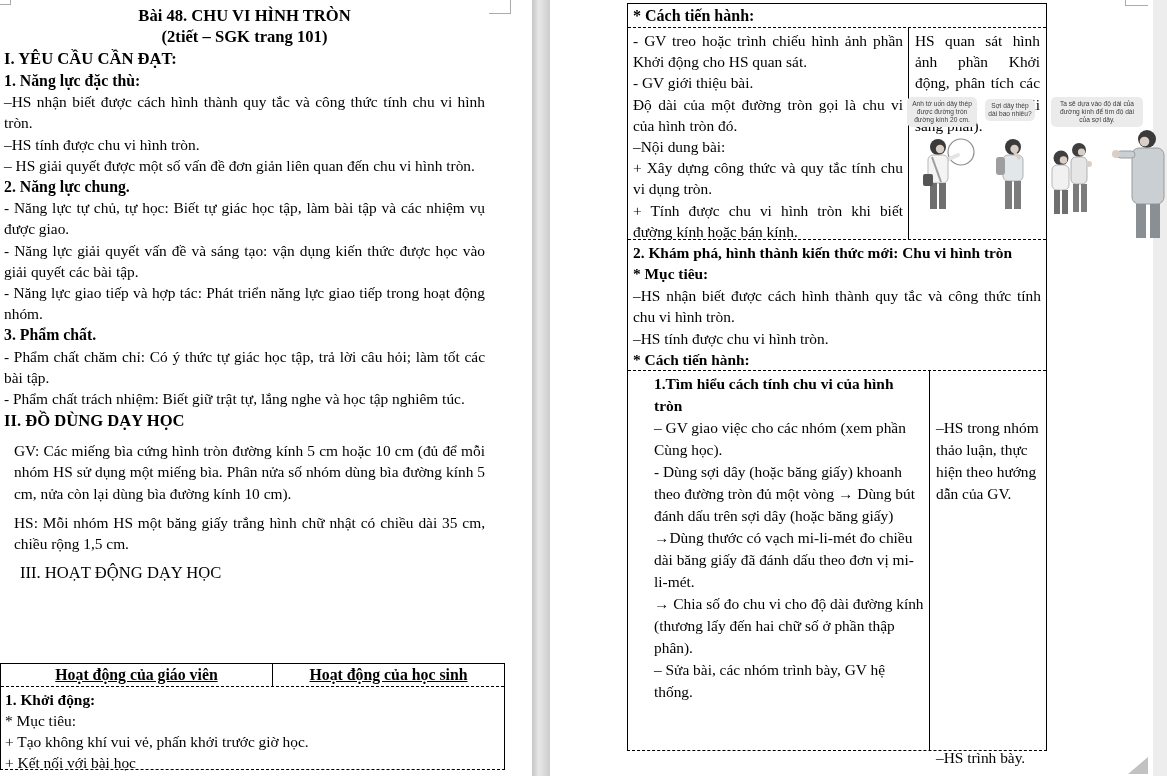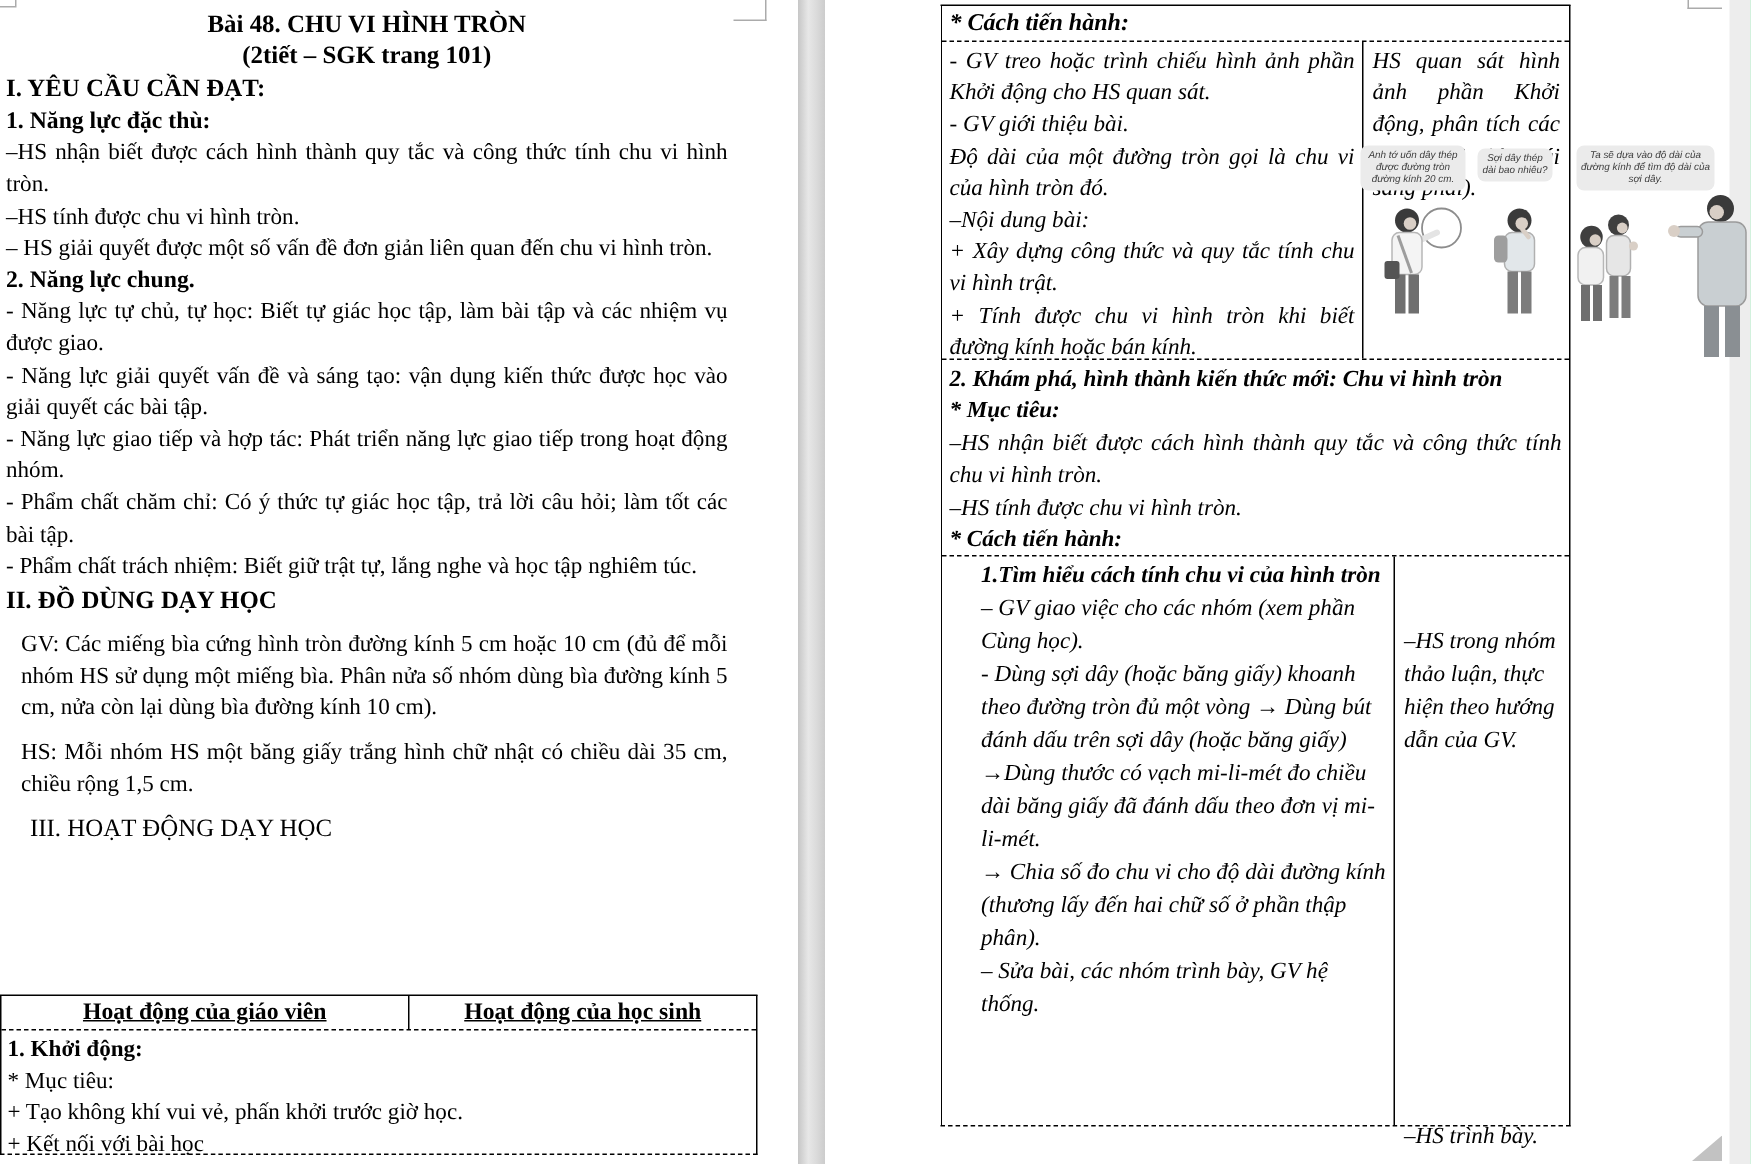--- a/index.html
+++ b/index.html
@@ -1,16 +1,16 @@
 <!DOCTYPE html>
 <html><head>
 <meta charset="utf-8">
 <style>
   html,body{margin:0;padding:0;background:#fff;}
-  .stage{position:relative;width:1167px;height:776px;background:#22c55e;overflow:hidden;
+  .stage{position:relative;width:1167px;height:776px;background:#a16207;overflow:hidden;
          font-family:"Liberation Serif","DejaVu Serif",serif;color:#000;}
   
   .page{position:absolute;top:0;height:776px;background:#fff;}
   .page-left{left:0;width:532px;}
   .gutter{position:absolute;left:532px;top:0;width:18px;height:776px;
           background:linear-gradient(90deg,#c6c6c6 0%,#e7e7e7 38%,#dadada 70%,#cccccc 100%);}
   .page-right{left:550px;width:617px;}
   .edge-strip{position:absolute;left:1153px;top:0;width:14px;height:776px;background:#ededed;z-index:1;}
   .corner-mark{position:absolute;background:#ababab;z-index:3;}
   .corner-shadow{position:absolute;left:1128px;top:757px;width:20px;height:17px;background:#c2c2c2;
@@ -29,21 +29,21 @@
   .ltable{position:absolute;left:0px;top:663px;width:505px;height:107px;
           border:1.6px solid #000;border-bottom:1.6px dashed #000;box-sizing:border-box;}
   .lt-head{display:flex;border-bottom:1.6px dashed #000;font-weight:bold;text-decoration:underline;}
   .lt-head .cell{padding:1px 2px;font-size:15.8px;line-height:20px;text-align:center;box-sizing:border-box;}
   .lt-c1{width:272px;border-right:1.6px solid #000;}
   .lt-c2{flex:1;}
   .lt-body{padding:2px 4px;}
   .lt-body .para{line-height:21px;}
   
   .rtable{position:absolute;left:77px;top:3px;width:420px;box-sizing:border-box;
-          border:1.6px solid #000;border-bottom:1.6px dashed #000;z-index:2;font-style:italic;}
+          border:1.6px solid #000;border-bottom:1.6px dashed #000;z-index:2;}
   .rt-row1{font-weight:bold;font-size:16px;line-height:21px;padding:1px 5px;border-bottom:1.6px dashed #000;}
   .rt-row2{display:flex;border-bottom:1.6px dashed #000;height:211px;}
   .rt-row3{padding:2px 5px;border-bottom:1.6px dashed #000;height:126px;box-sizing:content-box;}
   .rt-row3 .para{line-height:21.4px;}
   .rt-row4{display:flex;height:379px;margin-left:21px;}
   .rt-cl{width:281px;border-right:1.6px solid #000;padding:2px 5px;box-sizing:border-box;}
   .rt-cr{flex:1;padding:2px 6px;position:relative;}
   .rt-row2 .para{line-height:21.2px;}
   .rt-row4 .para{line-height:22px;}
   .hs-p2{margin-top:242px;}
@@ -71,20 +71,21 @@
 
       <p class="para h">I. YÊU CẦU CẦN ĐẠT:</p>
           <p class="para bi">1. Năng lực đặc thù:</p>
           <p class="para pj">–HS nhận biết được cách hình thành quy tắc và công thức tính chu vi hình tròn.</p>
           <p class="para pj">–HS tính được chu vi hình tròn.</p>
           <p class="para pj">– HS giải quyết được một số vấn đề đơn giản liên quan đến chu vi hình tròn.</p>
           <p class="para bi">2. Năng lực chung.</p>
           <p class="para pj">- Năng lực tự chủ, tự học: Biết tự giác học tập, làm bài tập và các nhiệm vụ được giao.</p>
           <p class="para pj">- Năng lực giải quyết vấn đề và sáng tạo: vận dụng kiến thức được học vào giải quyết các bài tập.</p>
           <p class="para pj">- Năng lực giao tiếp và hợp tác: Phát triển năng lực giao tiếp trong hoạt động nhóm.</p>
+          <p class="para bi">3. Phẩm chất.</p>
           <p class="para pj">- Phẩm chất chăm chỉ: Có ý thức tự giác học tập, trả lời câu hỏi; làm tốt các bài tập.</p>
           <p class="para pj">- Phẩm chất trách nhiệm: Biết giữ trật tự, lắng nghe và học tập nghiêm túc.</p>
           <p class="para h">II. ĐỒ DÙNG DẠY HỌC</p>
           <p class="para gvp">GV: Các miếng bìa cứng hình tròn đường kính 5 cm hoặc 10 cm (đủ để mỗi nhóm HS sử dụng một miếng bìa. Phân nửa số nhóm dùng bìa đường kính 5 cm, nửa còn lại dùng bìa đường kính 10 cm).</p>
           <p class="para gvp">HS: Mỗi nhóm HS một băng giấy trắng hình chữ nhật có chiều dài 35 cm, chiều rộng 1,5 cm.</p>
           <p class="para h3">III. HOẠT ĐỘNG DẠY HỌC</p>
         </div>
     </div>
 
     <div class="ltable">
@@ -109,21 +110,21 @@
 
       <div class="rt-row1">* Cách tiến hành:</div>
 
       <div class="rt-row2">
         <div class="rt-cl">
 
         <p class="para pj">- GV treo hoặc trình chiếu hình ảnh phần Khởi động cho HS quan sát.</p>
             <p class="para p">- GV giới thiệu bài.</p>
             <p class="para pj">Độ dài của một đường tròn gọi là chu vi của hình tròn đó.</p>
             <p class="para p">–Nội dung bài:</p>
-            <p class="para pj">+ Xây dựng công thức và quy tắc tính chu vi hình trật.</p>
+            <p class="para pj">+ Xây dựng công thức và quy tắc tính chu vi dụng tròn.</p>
             <p class="para pj">+ Tính được chu vi hình tròn khi biết đường kính hoặc bán kính.</p>
           </div>
         <div class="rt-cr">
           <p class="para pj">HS quan sát hình ảnh phần Khởi động, phân tích các bóng nói (từ trái sang phải).</p>
 
           <div class="illus">
             <div class="bubble bub1">Anh tớ uốn dây thép được đường tròn đường kính 20 cm.</div>
             <div class="bubble bub2">Sợi dây thép dài bao nhiêu?</div>
             <div class="bubble bub3">Ta sẽ dựa vào độ dài của đường kính để tìm độ dài của sợi dây.</div>
             <svg class="figures" width="264" height="114" viewBox="0 0 264 114">

